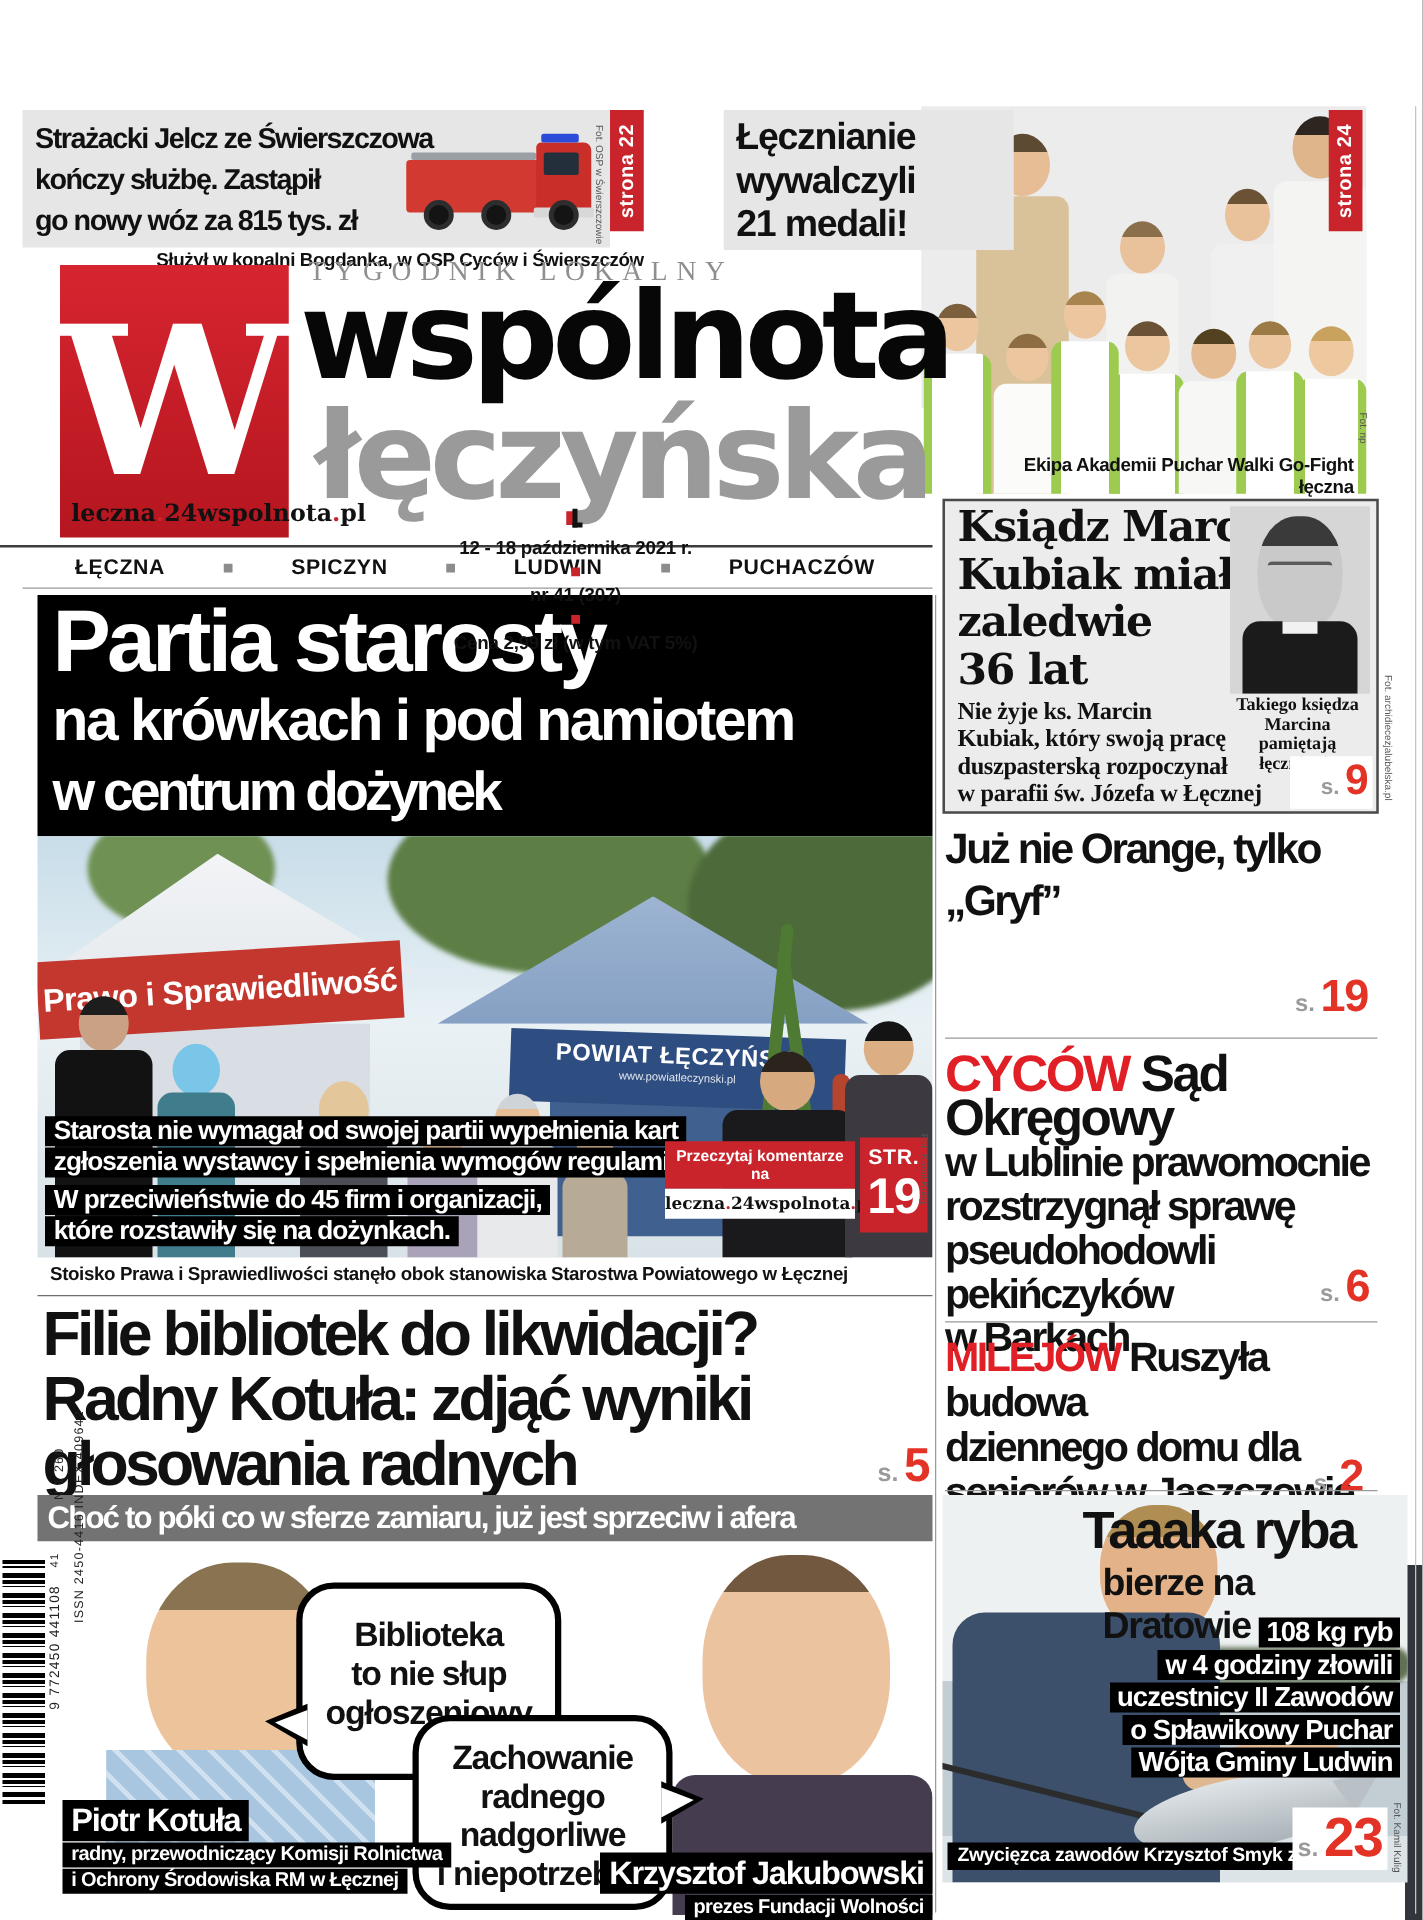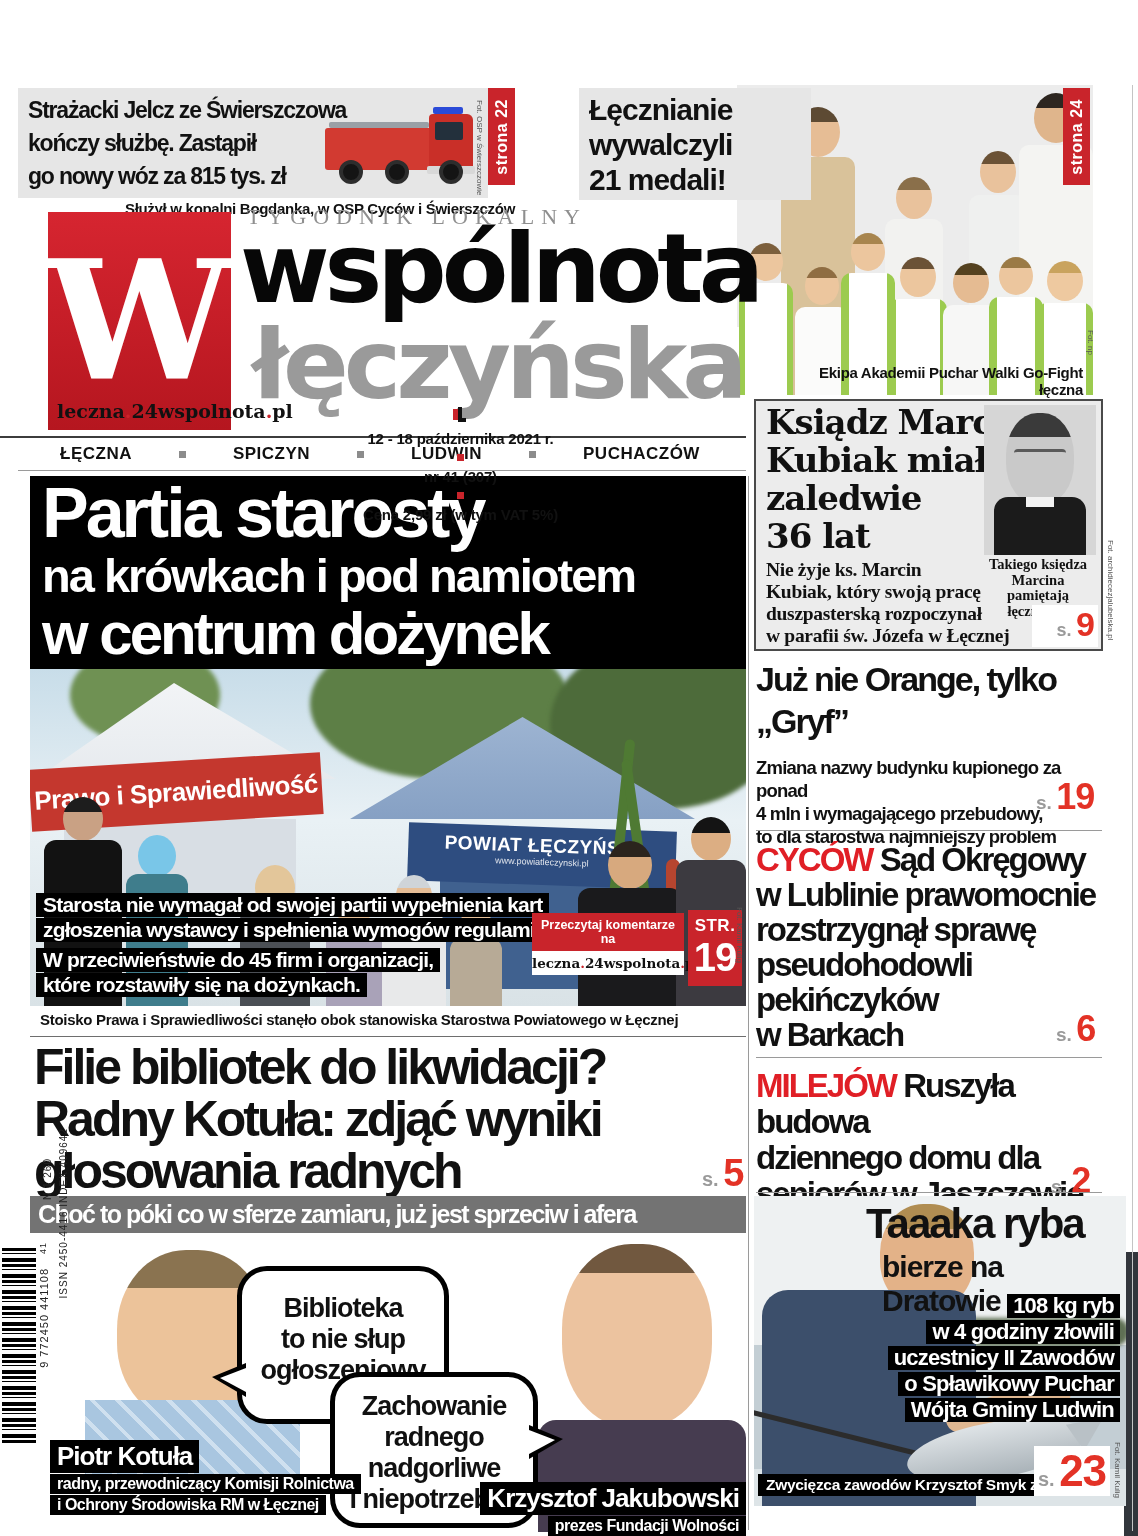--- a/index.html
+++ b/index.html
@@ -48,21 +48,21 @@
   
   .ruleTopNav{left:0;top:436px;width:746px;height:2px;background:#3c3c3c;}
   .nav{left:30px;top:440px;width:700px;height:28px;display:flex;align-items:center;justify-content:space-between;padding:0 30px;box-sizing:border-box;}
   .nav .it{font-size:17px;font-weight:bold;letter-spacing:.5px;}
   .sep{width:7px;height:7px;background:#8c8c8c;}
   .ruleBotNav{left:18px;top:470px;width:728px;height:1px;background:#9a9a9a;}
   
   .leadBox{left:30px;top:476px;width:716px;height:193px;background:#000;color:#fff;padding-left:12px;box-sizing:border-box;overflow:hidden;}
   .leadBox .l1{font-size:70px;line-height:74px;letter-spacing:-3px;font-weight:bold;}
   .leadBox .l2{font-size:47px;line-height:52px;letter-spacing:-2px;font-weight:bold;}
-  .leadBox .l3{font-size:60px;line-height:64px;letter-spacing:-3px;font-weight:bold;}
+  .leadBox .l3{font-size:44px;line-height:64px;letter-spacing:-3px;font-weight:bold;}
   .leadPhoto{left:30px;top:669px;width:716px;height:337px;overflow:hidden;background:linear-gradient(#c8dde9,#e9f1f5 45%,#d9e2e6);}
   .tree{position:absolute;border-radius:50%;filter:blur(2px);}
   .tentCanopyL{position:absolute;left:6px;top:14px;width:300px;height:160px;background:linear-gradient(#f2f4f6,#dfe4e9);
                clip-path:polygon(46% 0,100% 60%,0 60%);}
   .bannerL{position:absolute;left:0px;top:92px;width:292px;height:62px;background:#c4372e;transform:rotate(-3.5deg);
            display:flex;align-items:center;justify-content:center;color:#fff;font-size:26px;font-weight:bold;letter-spacing:-.5px;}
   .tentBodyL{position:absolute;left:34px;top:150px;width:232px;height:110px;background:#d8dee4;}
   .tentCanopyR{position:absolute;left:320px;top:48px;width:345px;height:150px;background:linear-gradient(#9db4d2,#7b97bd);
                clip-path:polygon(50% 0,100% 68%,0 68%);}
   .bannerR{position:absolute;left:378px;top:158px;width:268px;height:58px;background:#2e4d80;transform:rotate(2deg);
@@ -422,34 +422,29 @@
     <div class="chip pgref" style="position:absolute;left:276px;top:204px;width:66px;height:42px;padding:0 4px;box-sizing:border-box;">
       <span class="lab" style="font-size:18px;">s.</span>
       <span class="num" style="font-size:34px;">9</span>
     </div>
   </div>
   <span class="abs vcredit" style="left:1106px;top:540px;">Fot. archidiecezjalubelska.pl</span>
 
   <div class="abs" style="left:756px;top:658px;width:348px;">
     <div class="rcH" style="font-size:34px;line-height:42px;">Już nie Orange, tylko</div>
     <div class="rcH" style="font-size:34px;line-height:42px;">„Gryf”</div>
-    <div style="margin-top:14px;font-weight:bold;font-size:18.5px;line-height:23px;letter-spacing:-.8px;">
-      <div>Zmiana nazwy budynku kupionego za ponad</div>
-      <div>4 mln i wymagającego przebudowy,</div>
-      <div>to dla starostwa najmniejszy problem</div>
-    </div>
     <div class="pgref" style="position:absolute;left:280px;top:118px;">
       <span class="lab" style="font-size:19px;">s.</span>
       <span class="num" style="font-size:36px;">19</span>
     </div>
   </div>
   <div class="abs rRule" style="left:756px;top:830px;"></div>
 
   <div class="abs" style="left:756px;top:842px;width:348px;">
-    <div class="rcH" style="font-size:33px;line-height:35px;">
+    <div class="rcH" style="font-size:41px;line-height:35px;">
       <span class="redTag">CYCÓW</span>
       <span>Sąd Okręgowy</span>
     </div>
     <div class="rcH" style="font-size:33px;line-height:35px;">w Lublinie prawomocnie</div>
     <div class="rcH" style="font-size:33px;line-height:35px;">rozstrzygnął sprawę</div>
     <div class="rcH" style="font-size:33px;line-height:35px;">pseudohodowli</div>
     <div class="rcH" style="font-size:33px;line-height:35px;">pekińczyków</div>
     <div class="rcH" style="font-size:33px;line-height:35px;">w Barkach</div>
     <div class="pgref" style="position:absolute;left:300px;top:166px;">
       <span class="lab" style="font-size:19px;">s.</span>

